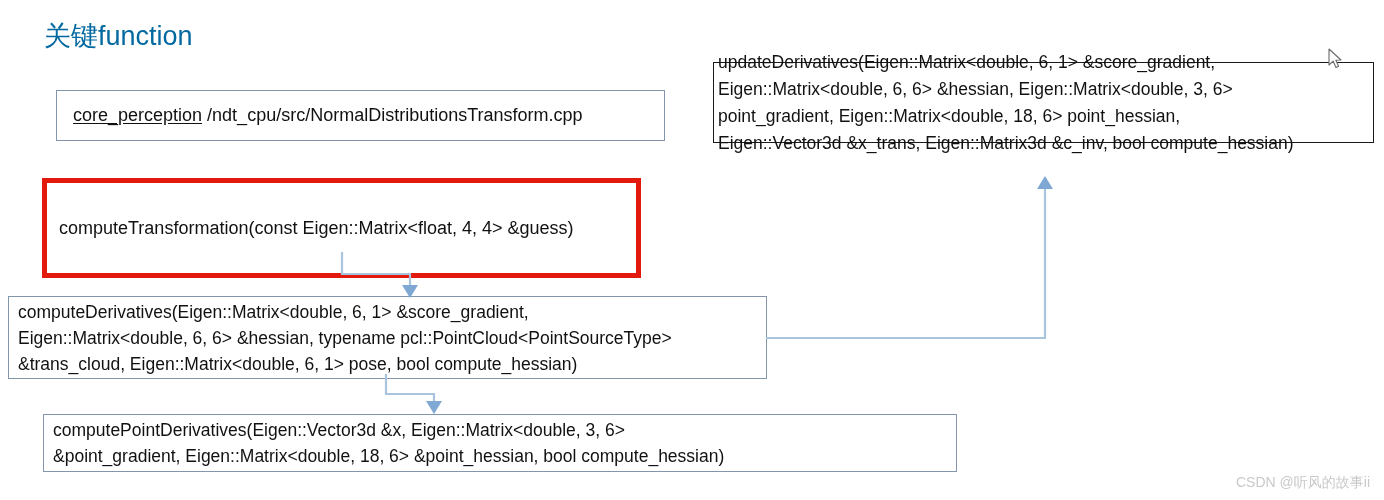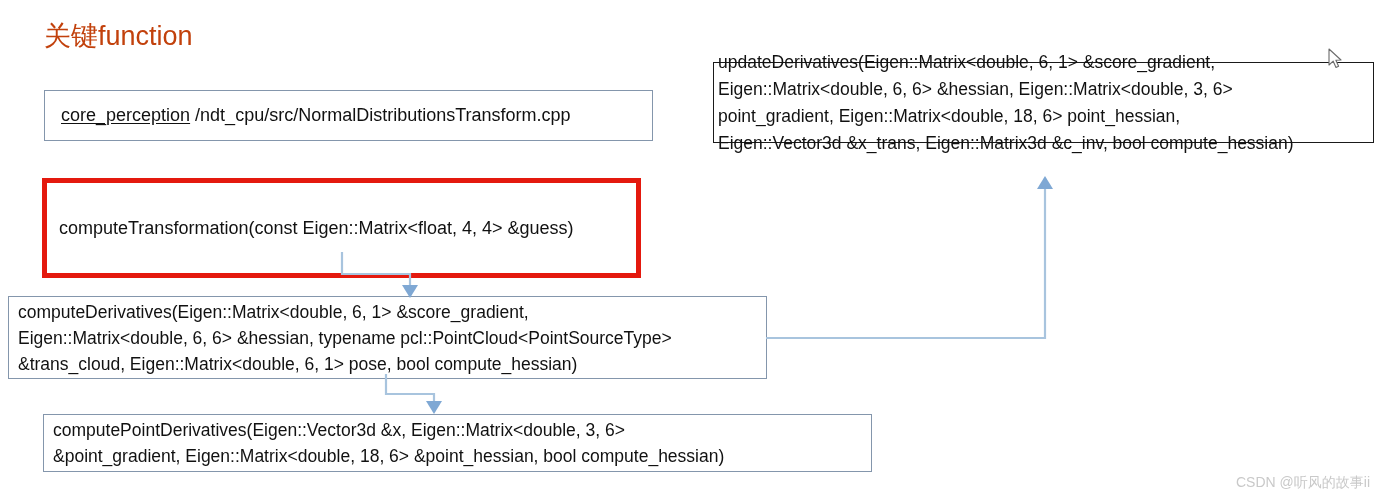--- a/index.html
+++ b/index.html
@@ -18,21 +18,21 @@
     overflow: hidden;
   }
 
   
   #page-title {
     position: absolute;
     left: 44px;
     top: 19px;
     font-size: 27px;
     line-height: 34px;
-    color: #c2410c;
+    color: #0369a1;
     white-space: nowrap;
     letter-spacing: 0px;
   }
 
   
   .box {
     position: absolute;
     box-sizing: border-box;
     background: #ffffff;
     display: flex;
@@ -42,21 +42,21 @@
     display: block;
     width: 100%;
     color: #111111;
     font-size: 17.5px;
     line-height: 25px;
     white-space: pre-line;
   }
 
   
   #path-box {
-    left: 44px;
+    left: 56px;
     top: 90px;
     width: 609px;
     height: 51px;
     border: 1.5px solid #8496ac;
     padding: 0 16px;
   }
   #path-box .txt { font-size: 18px; }
   #path-link {
     text-decoration: underline;
     text-underline-offset: 2px;
@@ -94,21 +94,21 @@
     height: 83px;
     border: 1.5px solid #8496ac;
     padding: 0 9px;
   }
   #compute-derivatives-box .txt { font-size: 17.5px; line-height: 26px; }
 
   
   #compute-point-derivatives-box {
     left: 43px;
     top: 414px;
-    width: 829px;
+    width: 914px;
     height: 58px;
     border: 1.5px solid #8496ac;
     padding: 0 9px;
   }
   #compute-point-derivatives-box .txt { font-size: 17.5px; line-height: 26px; }
 
   
   .connector {
     position: absolute;
     pointer-events: none;

